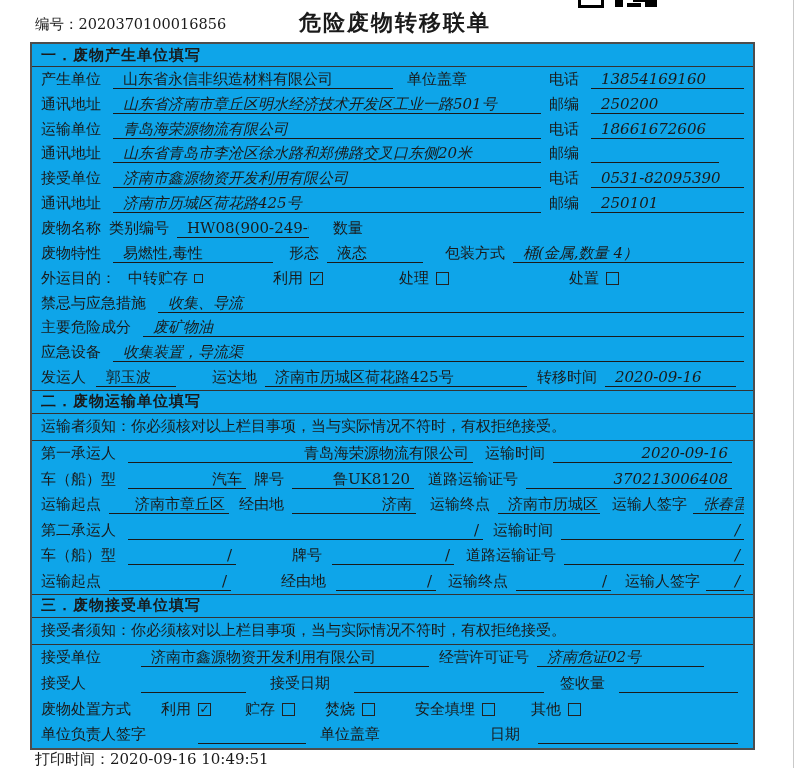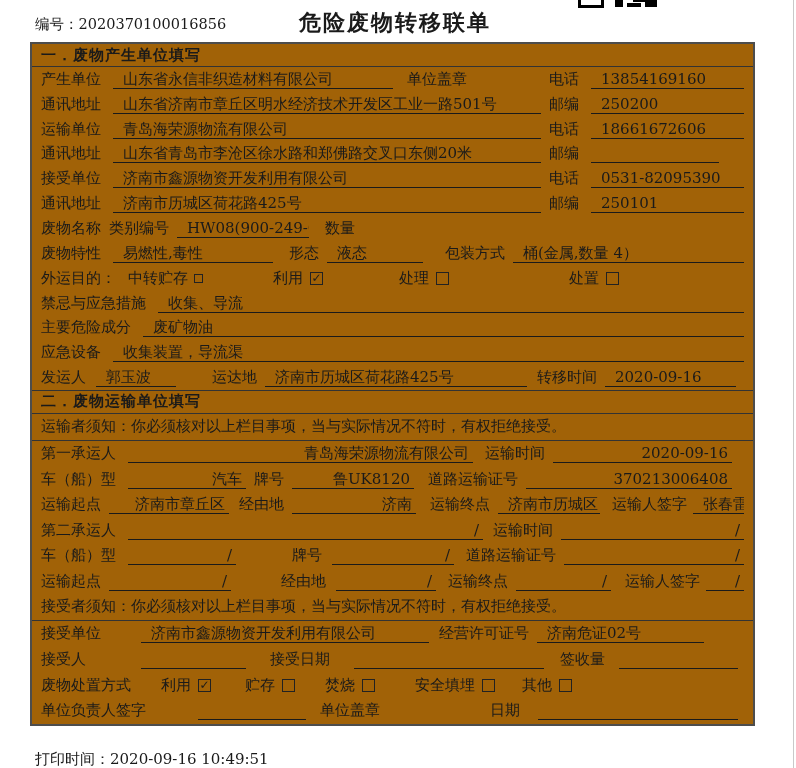--- a/index.html
+++ b/index.html
@@ -12,35 +12,35 @@
 
   
   .doc-header { position:absolute; top:6px; left:35px; width:720px; height:34px; }
   .serial { position:absolute; left:0; top:9px; font-size:14.5px; white-space:nowrap; }
   .doc-title { position:absolute; left:80px; right:80px; top:2px; text-align:center;
     font-family:"DejaVu Sans", sans-serif; font-weight:bold; font-size:22px; letter-spacing:2px; }
   .qr-frag { position:absolute; left:578px; top:0; width:86px; height:8px; }
   .qr-frag i { position:absolute; background:#000; }
 
   
-  .form-table { position:absolute; left:30px; top:42px; width:725px; border:2px solid #4d4d4d; background:#a16207; box-sizing:border-box; }
+  .form-table { position:absolute; left:30px; top:42px; width:725px; border:2px solid #4d4d4d; background:#0ea5e9; box-sizing:border-box; }
   .sec-title { height:22px; display:flex; align-items:center; padding:0 9px;
     font-family:"DejaVu Sans", sans-serif; font-weight:bold; font-size:15px;
     border-bottom:1.5px solid #333; letter-spacing:1px; }
   .sec-title.bt { border-top:1.5px solid #333; }
   .notice { height:26px; display:flex; align-items:center; padding:0 9px; border-bottom:1px solid #333; }
 
   .row { display:flex; align-items:center; padding:0 9px; box-sizing:border-box; }
   .s1 .row { height:24.85px; }
   .s2 .row { height:25.5px;text-align:right; }
   .s3 .row { height:25.7px; }
   .lbl { white-space:nowrap; flex:none; }
   .val { border-bottom:1px solid #1a1a1a; white-space:nowrap; padding:0 4px 1px 10px;
          height:19px; line-height:18px; box-sizing:border-box; flex:none; overflow:hidden; }
-  .fill { flex:1 1 auto; }
+  .fill { flex:1 1 auto;font-style:italic; }
   .lz { display:flex; align-items:center; width:508px; flex:none; }
 
   .cb { display:inline-block; width:13px; height:13px; border:1.5px solid #222; box-sizing:border-box;
         margin-left:7px; font-size:12px; line-height:10px; text-align:center; flex:none;
         font-family:"DejaVu Sans", sans-serif; }
   .cb-sm { width:9px; height:9px; border-width:1px; margin-left:6px; }
 
   .print-time { position:absolute; left:35px; top:750px; font-size:15px; white-space:nowrap; }
 </style>
 </head>
@@ -117,21 +117,21 @@
         <span class="val fill" style="margin-left:12px;margin-right:8px;">济南市历城区荷花路425号</span>
       </div>
       <span class="lbl">邮编</span>
       <span class="val fill" style="margin-left:12px;">250101</span>
     </div>
 
     <div class="row">
       <span class="lbl">废物名称</span>
       <span class="lbl" style="margin-left:8px;">类别编号</span>
       <span class="val" style="width:132px;margin-left:8px;">HW08(900-249-08)</span>
-      <span class="lbl" style="margin-left:16px;">数量</span>
+      <span class="lbl" style="margin-left:24px;">数量</span>
     </div>
 
     <div class="row">
       <span class="lbl">废物特性</span>
       <span class="val" style="width:160px;margin-left:12px;">易燃性,毒性</span>
       <span class="lbl" style="margin-left:16px;">形态</span>
       <span class="val" style="width:96px;margin-left:8px;">液态</span>
       <span class="lbl" style="margin-left:22px;">包装方式</span>
       <span class="val fill" style="margin-left:8px;">桶(金属,数量 4）</span>
     </div>
@@ -226,20 +226,21 @@
       <span class="lbl" style="margin-left:50px;">经由地</span>
       <span class="val" style="width:100px;margin-left:10px;">/</span>
       <span class="lbl" style="margin-left:12px;">运输终点</span>
       <span class="val" style="width:95px;margin-left:8px;">/</span>
       <span class="lbl" style="margin-left:14px;">运输人签字</span>
       <span class="val fill" style="margin-left:6px;">/</span>
     </div>
   </div>
 
   <div class="sec s3">
+    <div class="sec-title bt">三．废物接受单位填写</div>
     <div class="notice">接受者须知：你必须核对以上栏目事项，当与实际情况不符时，有权拒绝接受。</div>
 
     <div class="row">
       <span class="lbl">接受单位</span>
       <span class="val" style="width:288px;margin-left:40px;">济南市鑫源物资开发利用有限公司</span>
       <span class="lbl" style="margin-left:10px;">经营许可证号</span>
       <span class="val fill" style="margin-left:8px;margin-right:40px;">济南危证02号</span>
     </div>
 
     <div class="row">
@@ -254,21 +255,21 @@
     <div class="row">
       <span class="lbl">废物处置方式</span>
       <span class="lbl" style="margin-left:30px;">利用</span>
       <span class="cb checked">✓</span>
       <span class="lbl" style="margin-left:34px;">贮存</span>
       <span class="cb"></span>
       <span class="lbl" style="margin-left:30px;">焚烧</span>
       <span class="cb"></span>
       <span class="lbl" style="margin-left:40px;">安全填埋</span>
       <span class="cb"></span>
-      <span class="lbl" style="margin-left:27px;text-align:right;">其他</span>
+      <span class="lbl" style="margin-left:36px;text-align:right;">其他</span>
       <span class="cb"></span>
     </div>
 
     <div class="row">
       <span class="lbl">单位负责人签字</span>
       <span class="val" style="width:108px;margin-left:52px;"></span>
       <span class="lbl" style="margin-left:14px;">单位盖章</span>
       <span class="lbl" style="margin-left:110px;">日期</span>
       <span class="val fill" style="margin-left:18px;margin-right:6px;"></span>
     </div>

